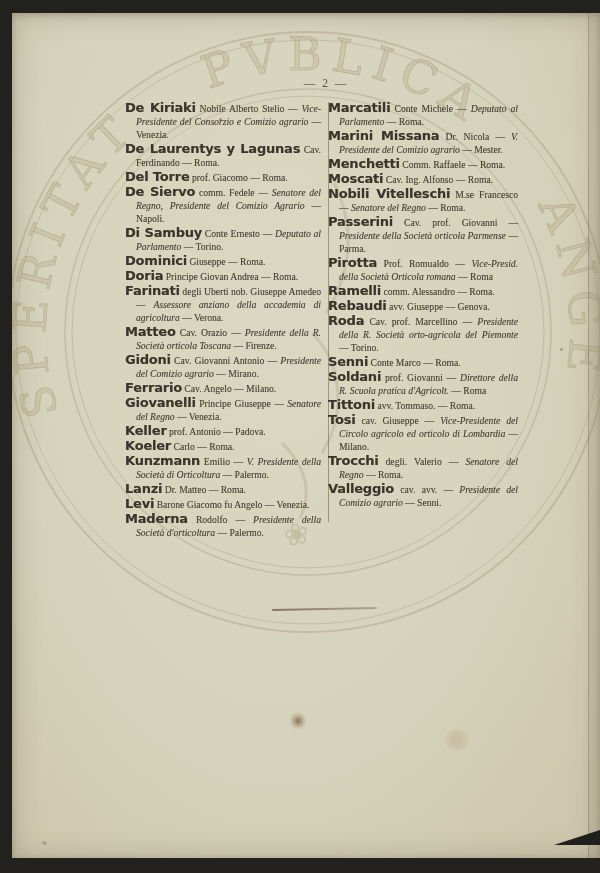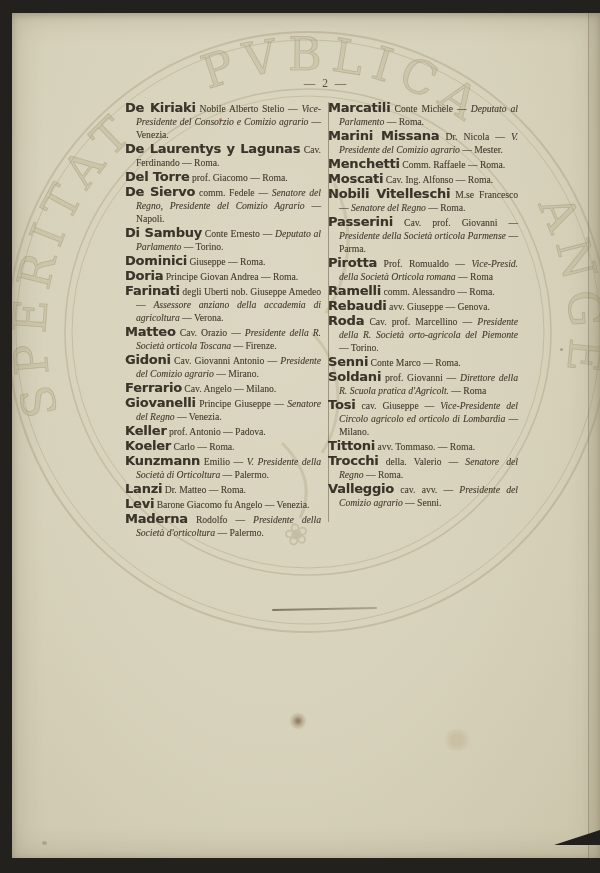--- a/index.html
+++ b/index.html
@@ -112,23 +112,23 @@
         <p class="entry"><span class="seg-b">Menchetti</span><span class="seg-n"> Comm. Raffaele — Roma.</span></p>
         <p class="entry"><span class="seg-b">Moscati</span><span class="seg-n"> Cav. Ing. Alfonso — Roma.</span></p>
         <p class="entry"><span class="seg-b">Nobili Vitelleschi</span><span class="seg-n"> M.se Francesco — </span><span class="seg-i">Senatore del Regno</span><span class="seg-n"> — Roma.</span></p>
         <p class="entry"><span class="seg-b">Passerini</span><span class="seg-n"> Cav. prof. Giovanni — </span><span class="seg-i">Presidente della Società orticola Parmense</span><span class="seg-n"> — Parma.</span></p>
         <p class="entry"><span class="seg-b">Pirotta</span><span class="seg-n"> Prof. Romualdo — </span><span class="seg-i">Vice-Presid. della Società Orticola romana</span><span class="seg-n"> — Roma</span></p>
         <p class="entry"><span class="seg-b">Ramelli</span><span class="seg-n"> comm. Alessandro — Roma.</span></p>
         <p class="entry"><span class="seg-b">Rebaudi</span><span class="seg-n"> avv. Giuseppe — Genova.</span></p>
         <p class="entry"><span class="seg-b">Roda</span><span class="seg-n"> Cav. prof. Marcellino — </span><span class="seg-i">Presidente della R. Società orto-agricola del Piemonte</span><span class="seg-n"> — Torino.</span></p>
         <p class="entry"><span class="seg-b">Senni</span><span class="seg-n"> Conte Marco — Roma.</span></p>
         <p class="entry"><span class="seg-b">Soldani</span><span class="seg-n"> prof. Giovanni — </span><span class="seg-i">Direttore della R. Scuola pratica d'Agricolt.</span><span class="seg-n"> — Roma</span></p>
+        <p class="entry"><span class="seg-b">Tittoni</span><span class="seg-n"> avv. Tommaso. — Roma.</span></p>
         <p class="entry"><span class="seg-b">Tosi</span><span class="seg-n"> cav. Giuseppe — </span><span class="seg-i">Vice-Presidente del Circolo agricolo ed orticolo di Lombardia</span><span class="seg-n"> — Milano.</span></p>
-        <p class="entry"><span class="seg-b">Tittoni</span><span class="seg-n"> avv. Tommaso. — Roma.</span></p>
-        <p class="entry"><span class="seg-b">Trocchi</span><span class="seg-n"> della. Valerio — </span><span class="seg-i">Senatore del Regno</span><span class="seg-n"> — Roma.</span></p>
+        <p class="entry"><span class="seg-b">Trocchi</span><span class="seg-n"> degli. Valerio — </span><span class="seg-i">Senatore del Regno</span><span class="seg-n"> — Roma.</span></p>
         <p class="entry"><span class="seg-b">Valleggio</span><span class="seg-n"> cav. avv. — </span><span class="seg-i">Presidente del Comizio agrario</span><span class="seg-n"> — Senni.</span></p>
       </div>
 
     <div class="rule"></div>
 
     <div class="stain stain-a"></div>
     <div class="stain stain-b"></div>
     <div class="stain speck-1"></div>
     <div class="stain speck-2"></div>
     <div class="stain speck-3"></div>

